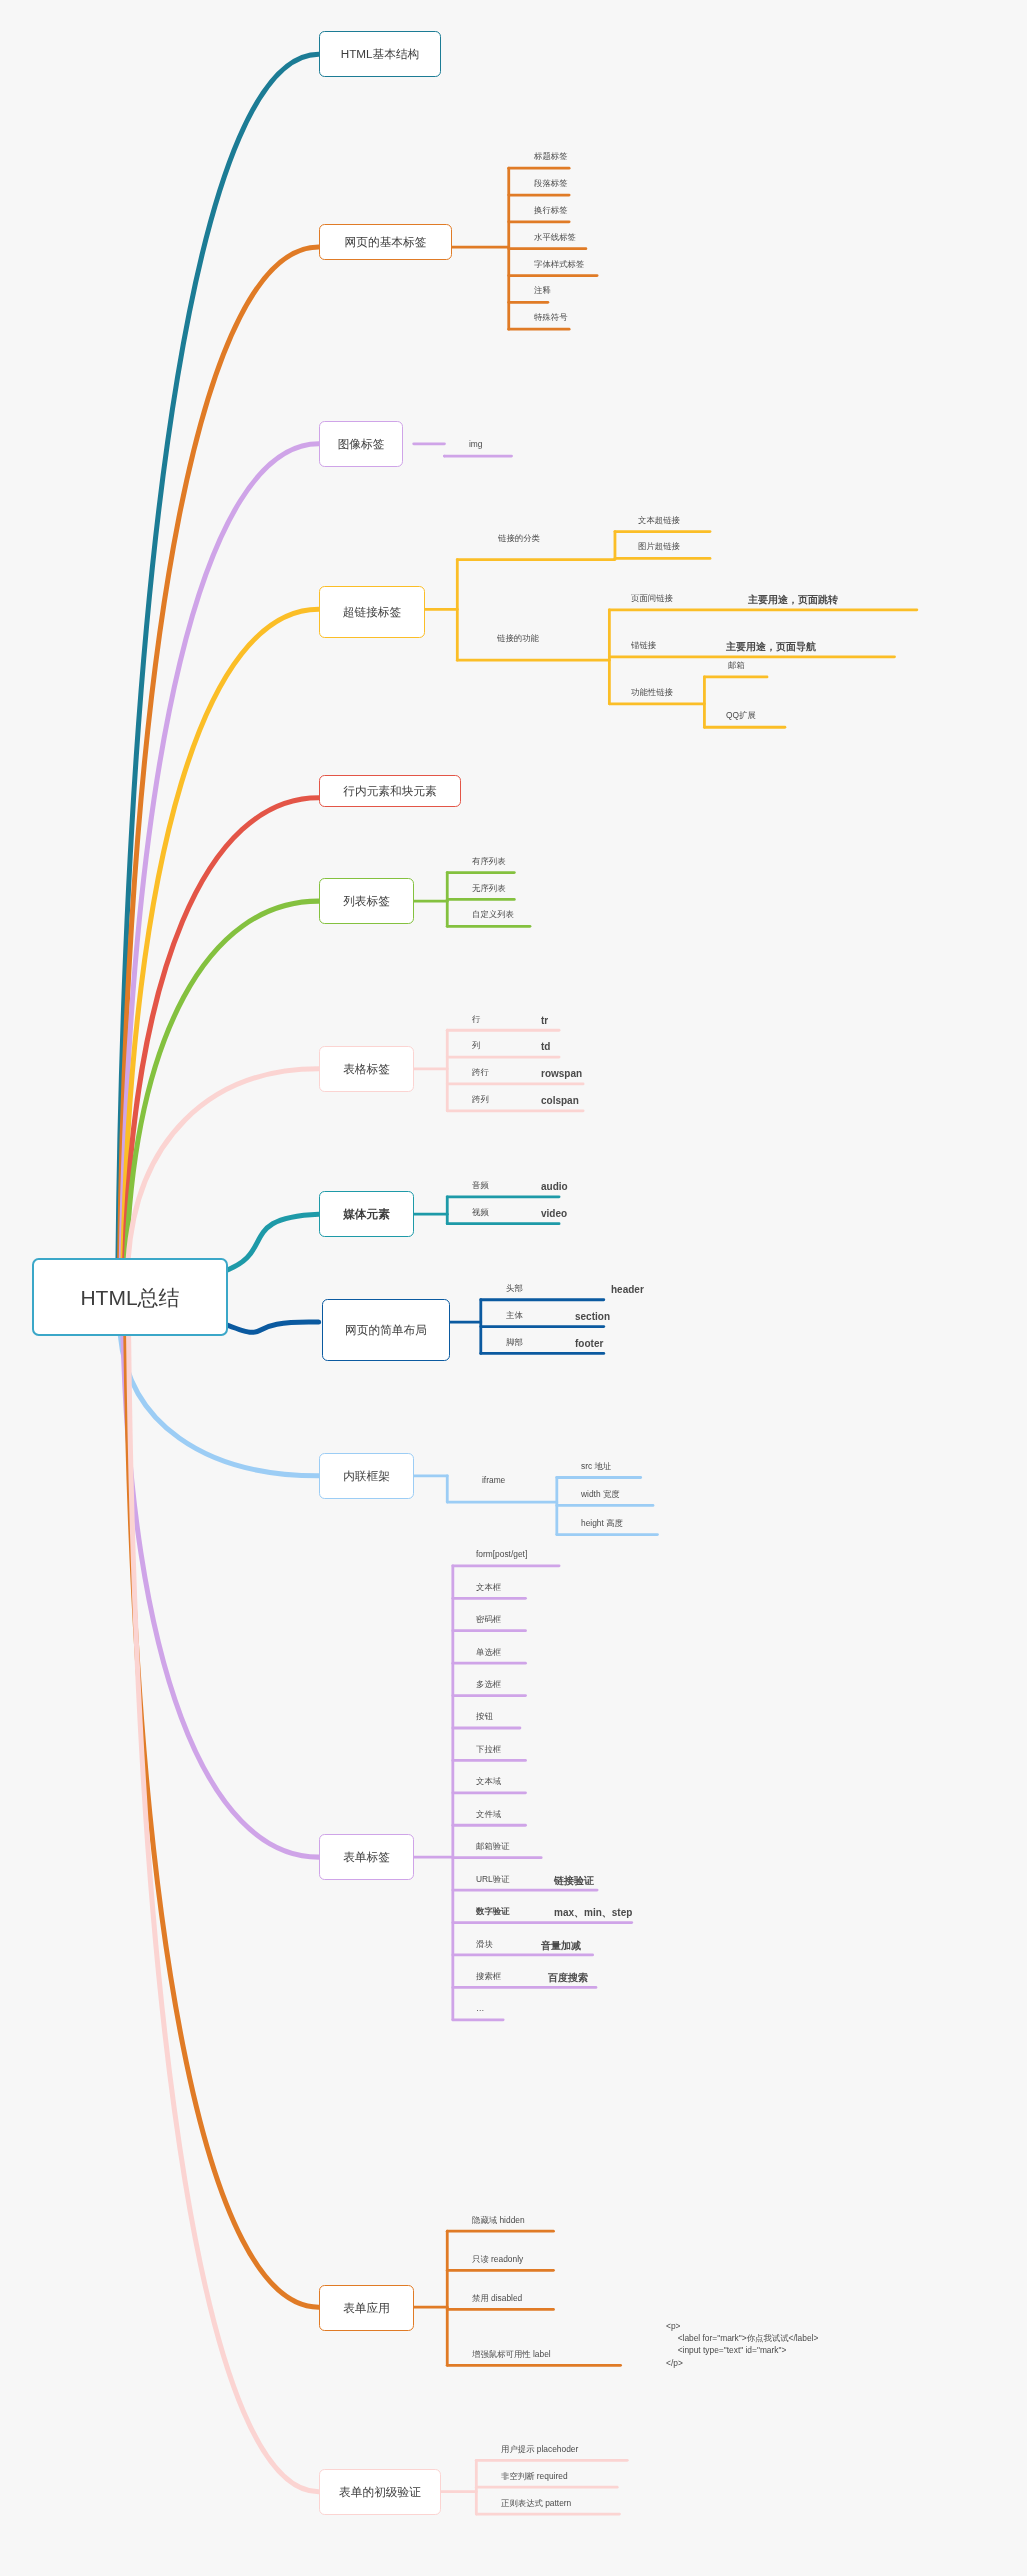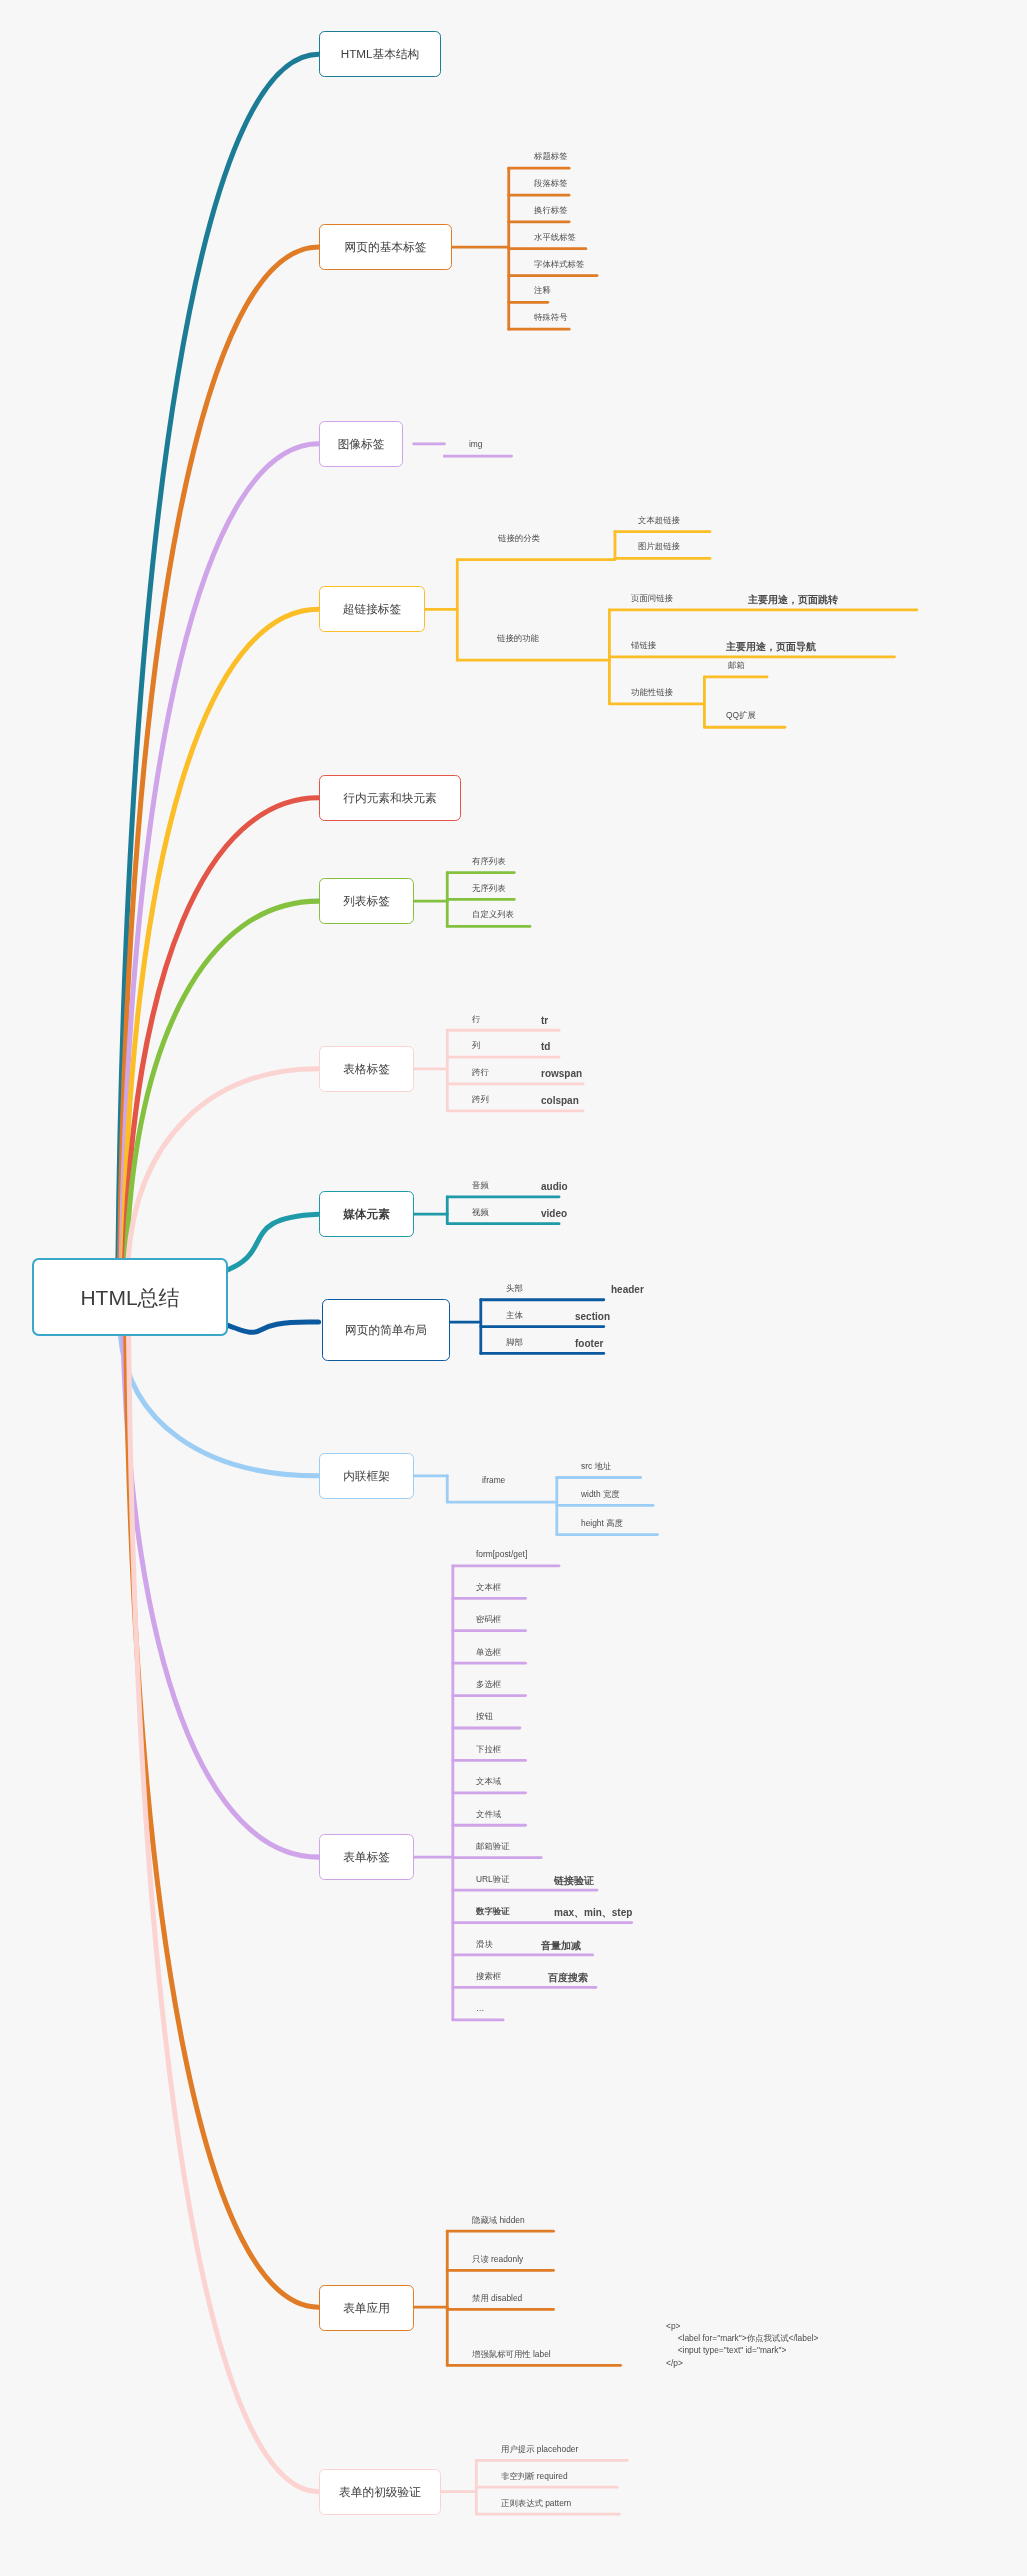--- a/index.html
+++ b/index.html
@@ -169,49 +169,49 @@
       <path d="M 852 4448 L 1104 4448" fill="none" stroke="#fbd4d2" stroke-width="5" stroke-linecap="round" stroke-linejoin="round"></path>
       <path d="M 852 4496 L 1108 4496" fill="none" stroke="#fbd4d2" stroke-width="5" stroke-linecap="round" stroke-linejoin="round"></path>
     </svg>
   <div id="nodes">
       <div class="node root-node" style="left: 32px; top: 1258px; width: 196px; height: 78px; border-color: rgb(59, 167, 200);">
         <span>HTML总结</span>
       </div>
       <div class="node branch-node" style="left: 319px; top: 31px; width: 122px; height: 46px; border-color: rgb(28, 124, 149);">
         <span>HTML基本结构</span>
       </div>
-      <div class="node branch-node" style="left: 319px; top: 224px; width: 133px; height: 46px; border-color: rgb(224, 123, 38);">
+      <div class="node branch-node" style="left: 319px; top: 224px; width: 133px; height: 36px; border-color: rgb(224, 123, 38);">
         <span>网页的基本标签</span>
       </div>
       <div class="leaf " style="left: 534px; top: 152px;">标题标签</div>
       <div class="leaf " style="left: 534px; top: 179px;">段落标签</div>
       <div class="leaf " style="left: 534px; top: 206px;">换行标签</div>
       <div class="leaf " style="left: 534px; top: 233px;">水平线标签</div>
       <div class="leaf " style="left: 534px; top: 260px;">字体样式标签</div>
       <div class="leaf " style="left: 534px; top: 286px;">注释</div>
       <div class="leaf " style="left: 534px; top: 313px;">特殊符号</div>
       <div class="node branch-node" style="left: 319px; top: 421px; width: 84px; height: 46px; border-color: rgb(207, 164, 232);">
         <span>图像标签</span>
       </div>
       <div class="leaf " style="left: 469px; top: 440px;">img</div>
-      <div class="node branch-node" style="left: 319px; top: 586px; width: 106px; height: 46px; border-color: rgb(251, 190, 39); align-items: center;">
+      <div class="node branch-node" style="left: 319px; top: 586px; width: 106px; height: 52px; border-color: rgb(251, 190, 39); align-items: center;">
         <span>超链接标签</span>
       </div>
       <div class="leaf " style="left: 498px; top: 534px;">链接的分类</div>
       <div class="leaf " style="left: 638px; top: 516px;">文本超链接</div>
       <div class="leaf " style="left: 638px; top: 542px;">图片超链接</div>
       <div class="leaf " style="left: 497px; top: 634px;">链接的功能</div>
       <div class="leaf " style="left: 631px; top: 594px;">页面间链接</div>
       <div class="leaf note" style="left: 748px; top: 594px;">主要用途，页面跳转</div>
       <div class="leaf " style="left: 631px; top: 641px;">锚链接</div>
       <div class="leaf note" style="left: 726px; top: 641px;">主要用途，页面导航</div>
       <div class="leaf " style="left: 631px; top: 688px;">功能性链接</div>
       <div class="leaf " style="left: 728px; top: 661px;">邮箱</div>
       <div class="leaf " style="left: 726px; top: 711px;">QQ扩展</div>
-      <div class="node branch-node" style="left: 319px; top: 775px; width: 142px; height: 46px; border-color: rgb(227, 85, 71);">
+      <div class="node branch-node" style="left: 319px; top: 775px; width: 142px; height: 32px; border-color: rgb(227, 85, 71);">
         <span>行内元素和块元素</span>
       </div>
       <div class="node branch-node" style="left: 319px; top: 878px; width: 95px; height: 46px; border-color: rgb(132, 193, 63);">
         <span>列表标签</span>
       </div>
       <div class="leaf " style="left: 472px; top: 857px;">有序列表</div>
       <div class="leaf " style="left: 472px; top: 884px;">无序列表</div>
       <div class="leaf " style="left: 472px; top: 910px;">自定义列表</div>
       <div class="node branch-node" style="left: 319px; top: 1046px; width: 95px; height: 46px; border-color: rgb(251, 212, 210);">
         <span>表格标签</span>

